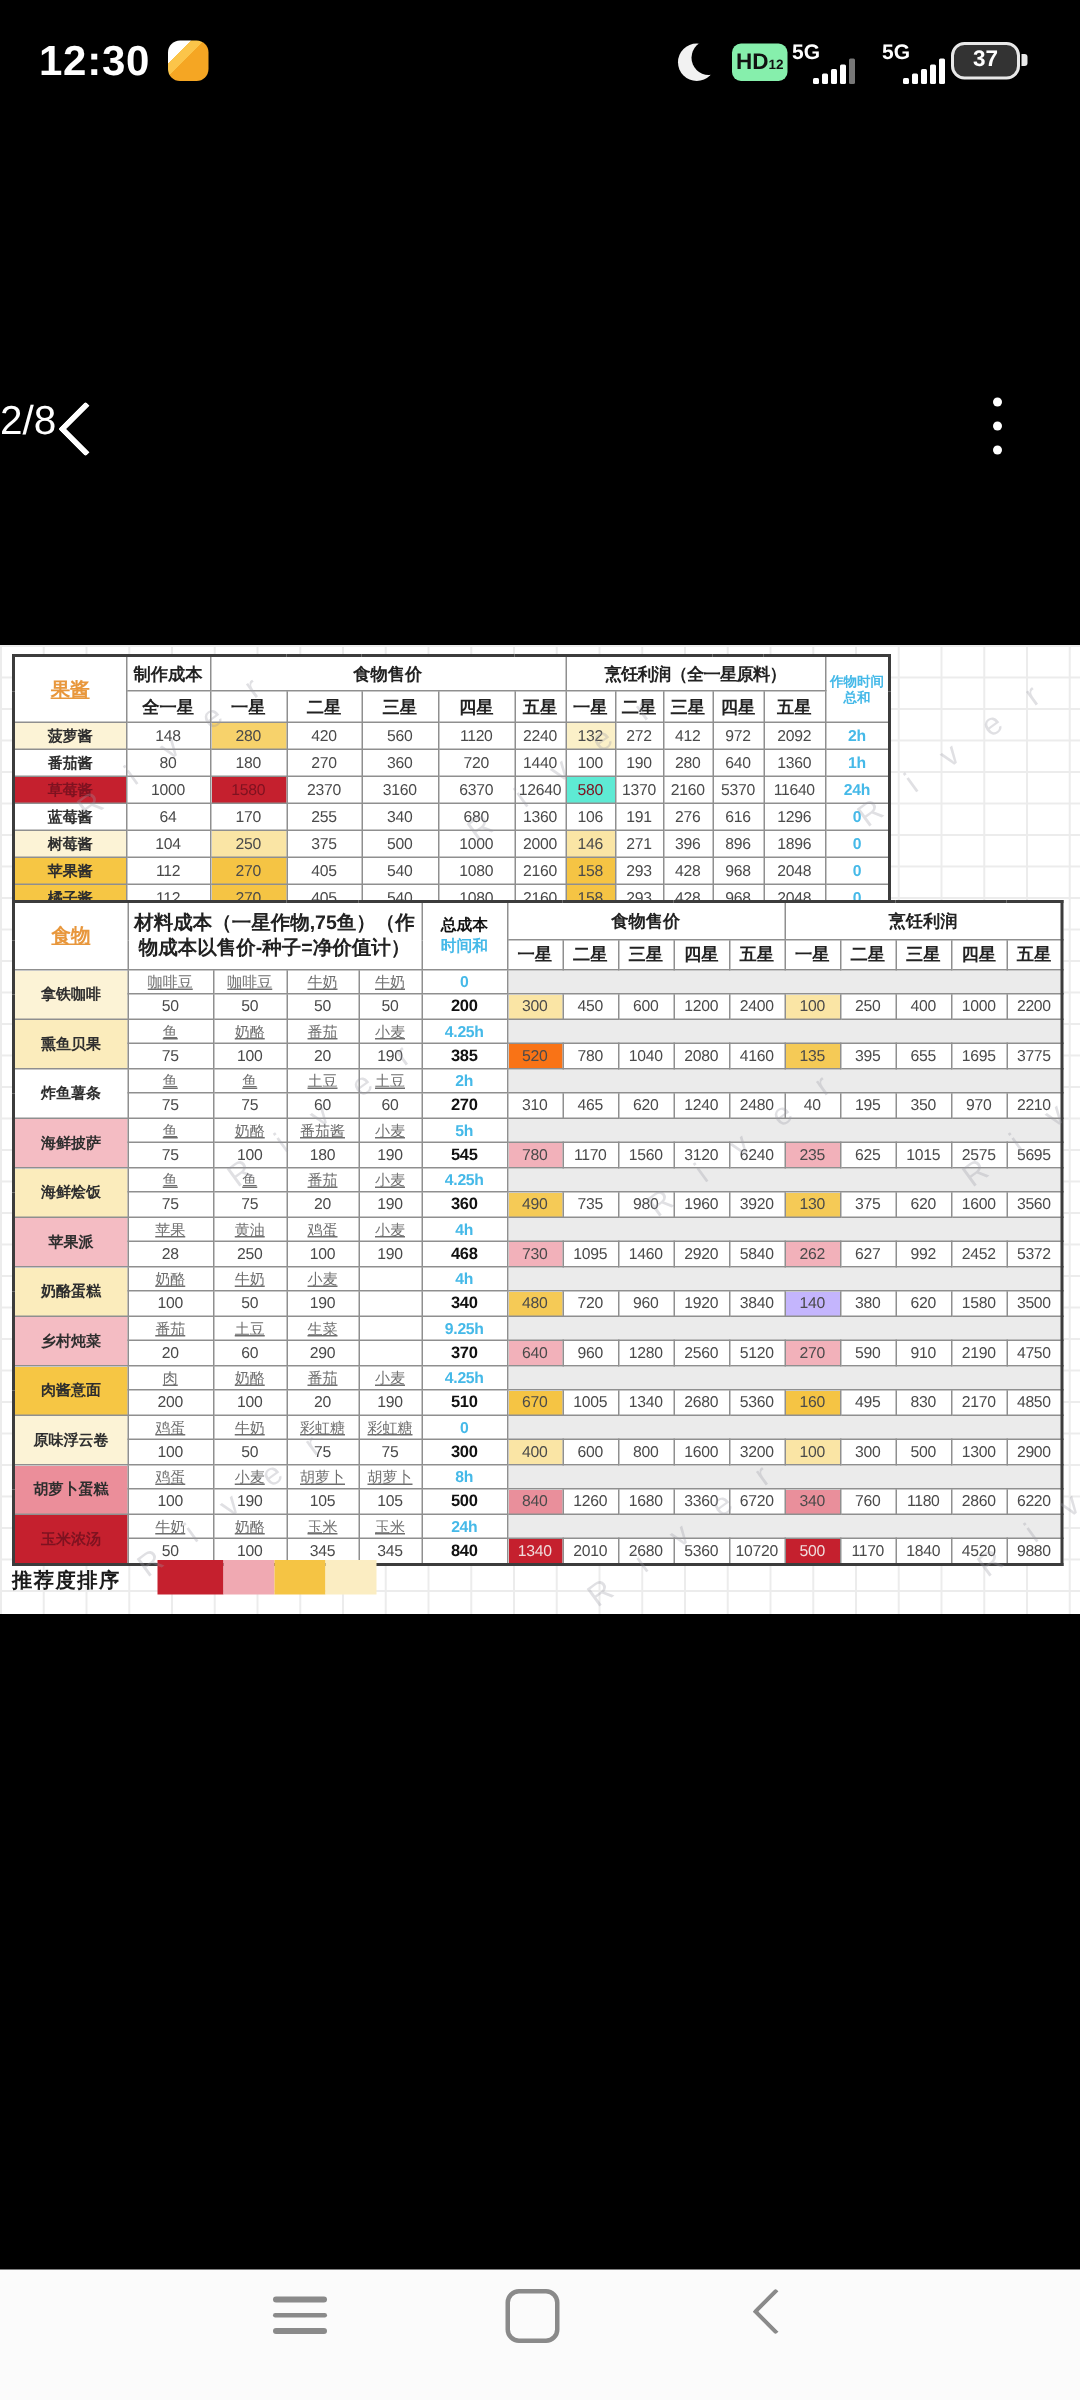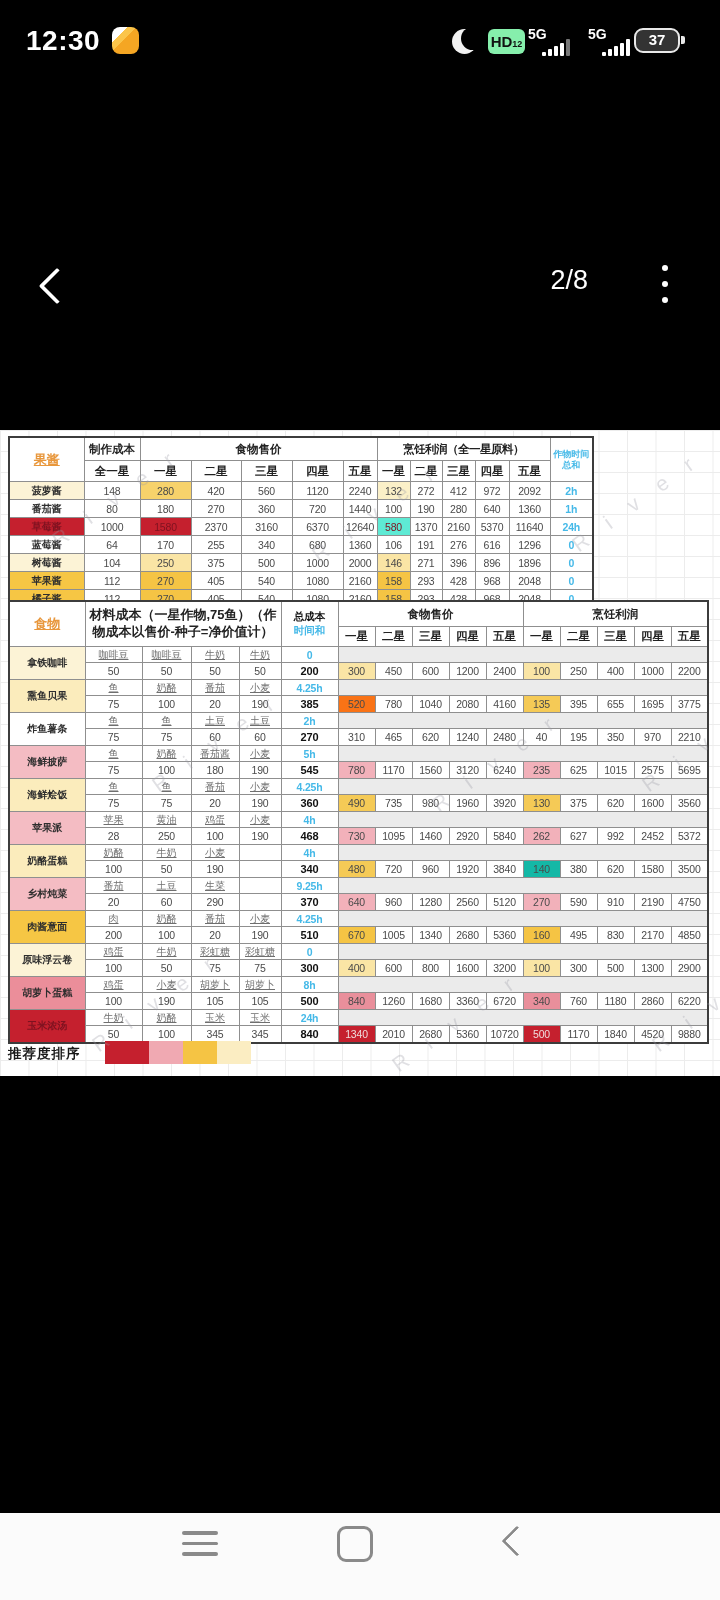--- a/index.html
+++ b/index.html
@@ -21,21 +21,21 @@
   .bars i{position:absolute;bottom:0;width:4px;background:#fff;border-radius:1px;}
   .sig.dim .bars i:last-child{background:#777;}
   .batt{position:absolute;left:634px;top:8px;width:46px;height:25px;border:2.5px solid #e8e8e8;border-radius:9px;
         box-sizing:border-box;background:#333;color:#fff;font-size:15px;font-weight:bold;
         text-align:center;line-height:20px;}
   .batt:after{content:"";position:absolute;right:-7px;top:6px;width:4px;height:8px;background:#e8e8e8;border-radius:0 2px 2px 0;}
   
   .appbar{position:absolute;top:255px;left:0;width:720px;height:70px;}
   .backchev{position:absolute;left:44px;top:18px;width:22px;height:22px;border-left:4.5px solid #fff;
             border-bottom:4.5px solid #fff;transform:rotate(45deg);border-radius:2px;}
-  .pagenum{position:absolute;left:0;top:10px;width:588px;text-align:right;color:#fff;font-size:27px;font-weight:500;}
+  .pagenum{position:absolute;left:0;top:10px;width:588px;text-align:left;color:#fff;font-size:27px;font-weight:500;}
   .kebab{position:absolute;right:50px;top:10px;width:8px;height:48px;}
   .kebab i{display:block;width:6px;height:6px;border-radius:50%;background:#fff;margin:0 0 10px 0;}
   
   .sheet{position:absolute;top:430px;left:0;width:720px;height:646px;background:#fff;
          background-image:linear-gradient(#ececec 1px,transparent 1px),
                           linear-gradient(90deg,#ececec 1px,transparent 1px);
          background-size:28.5px 21px;}
   .wm{position:absolute;color:#9a9aa6;opacity:.30;font-size:21px;letter-spacing:9px;
       transform:rotate(-36deg);z-index:5;pointer-events:none;white-space:nowrap;}
   table{border-collapse:collapse;table-layout:fixed;position:absolute;z-index:2;background:#fff;}
@@ -486,21 +486,21 @@
             <td>100</td>
             <td>50</td>
             <td>190</td>
             <td></td>
             <td class="totalc">340</td>
             <td style="background: rgb(245, 202, 86);">480</td>
             <td>720</td>
             <td>960</td>
             <td>1920</td>
             <td>3840</td>
-            <td style="background: #14b8a6;">140</td>
+            <td style="background: #c4b5fd;">140</td>
             <td>380</td>
             <td>620</td>
             <td>1580</td>
             <td>3500</td>
           </tr>
           <tr class="nrow">
             <td class="lbl" rowspan="2" style="background: rgb(244, 188, 195);">乡村炖菜</td>
             <td class="ingname">番茄</td>
             <td class="ingname">土豆</td>
             <td class="ingname">生菜</td>

